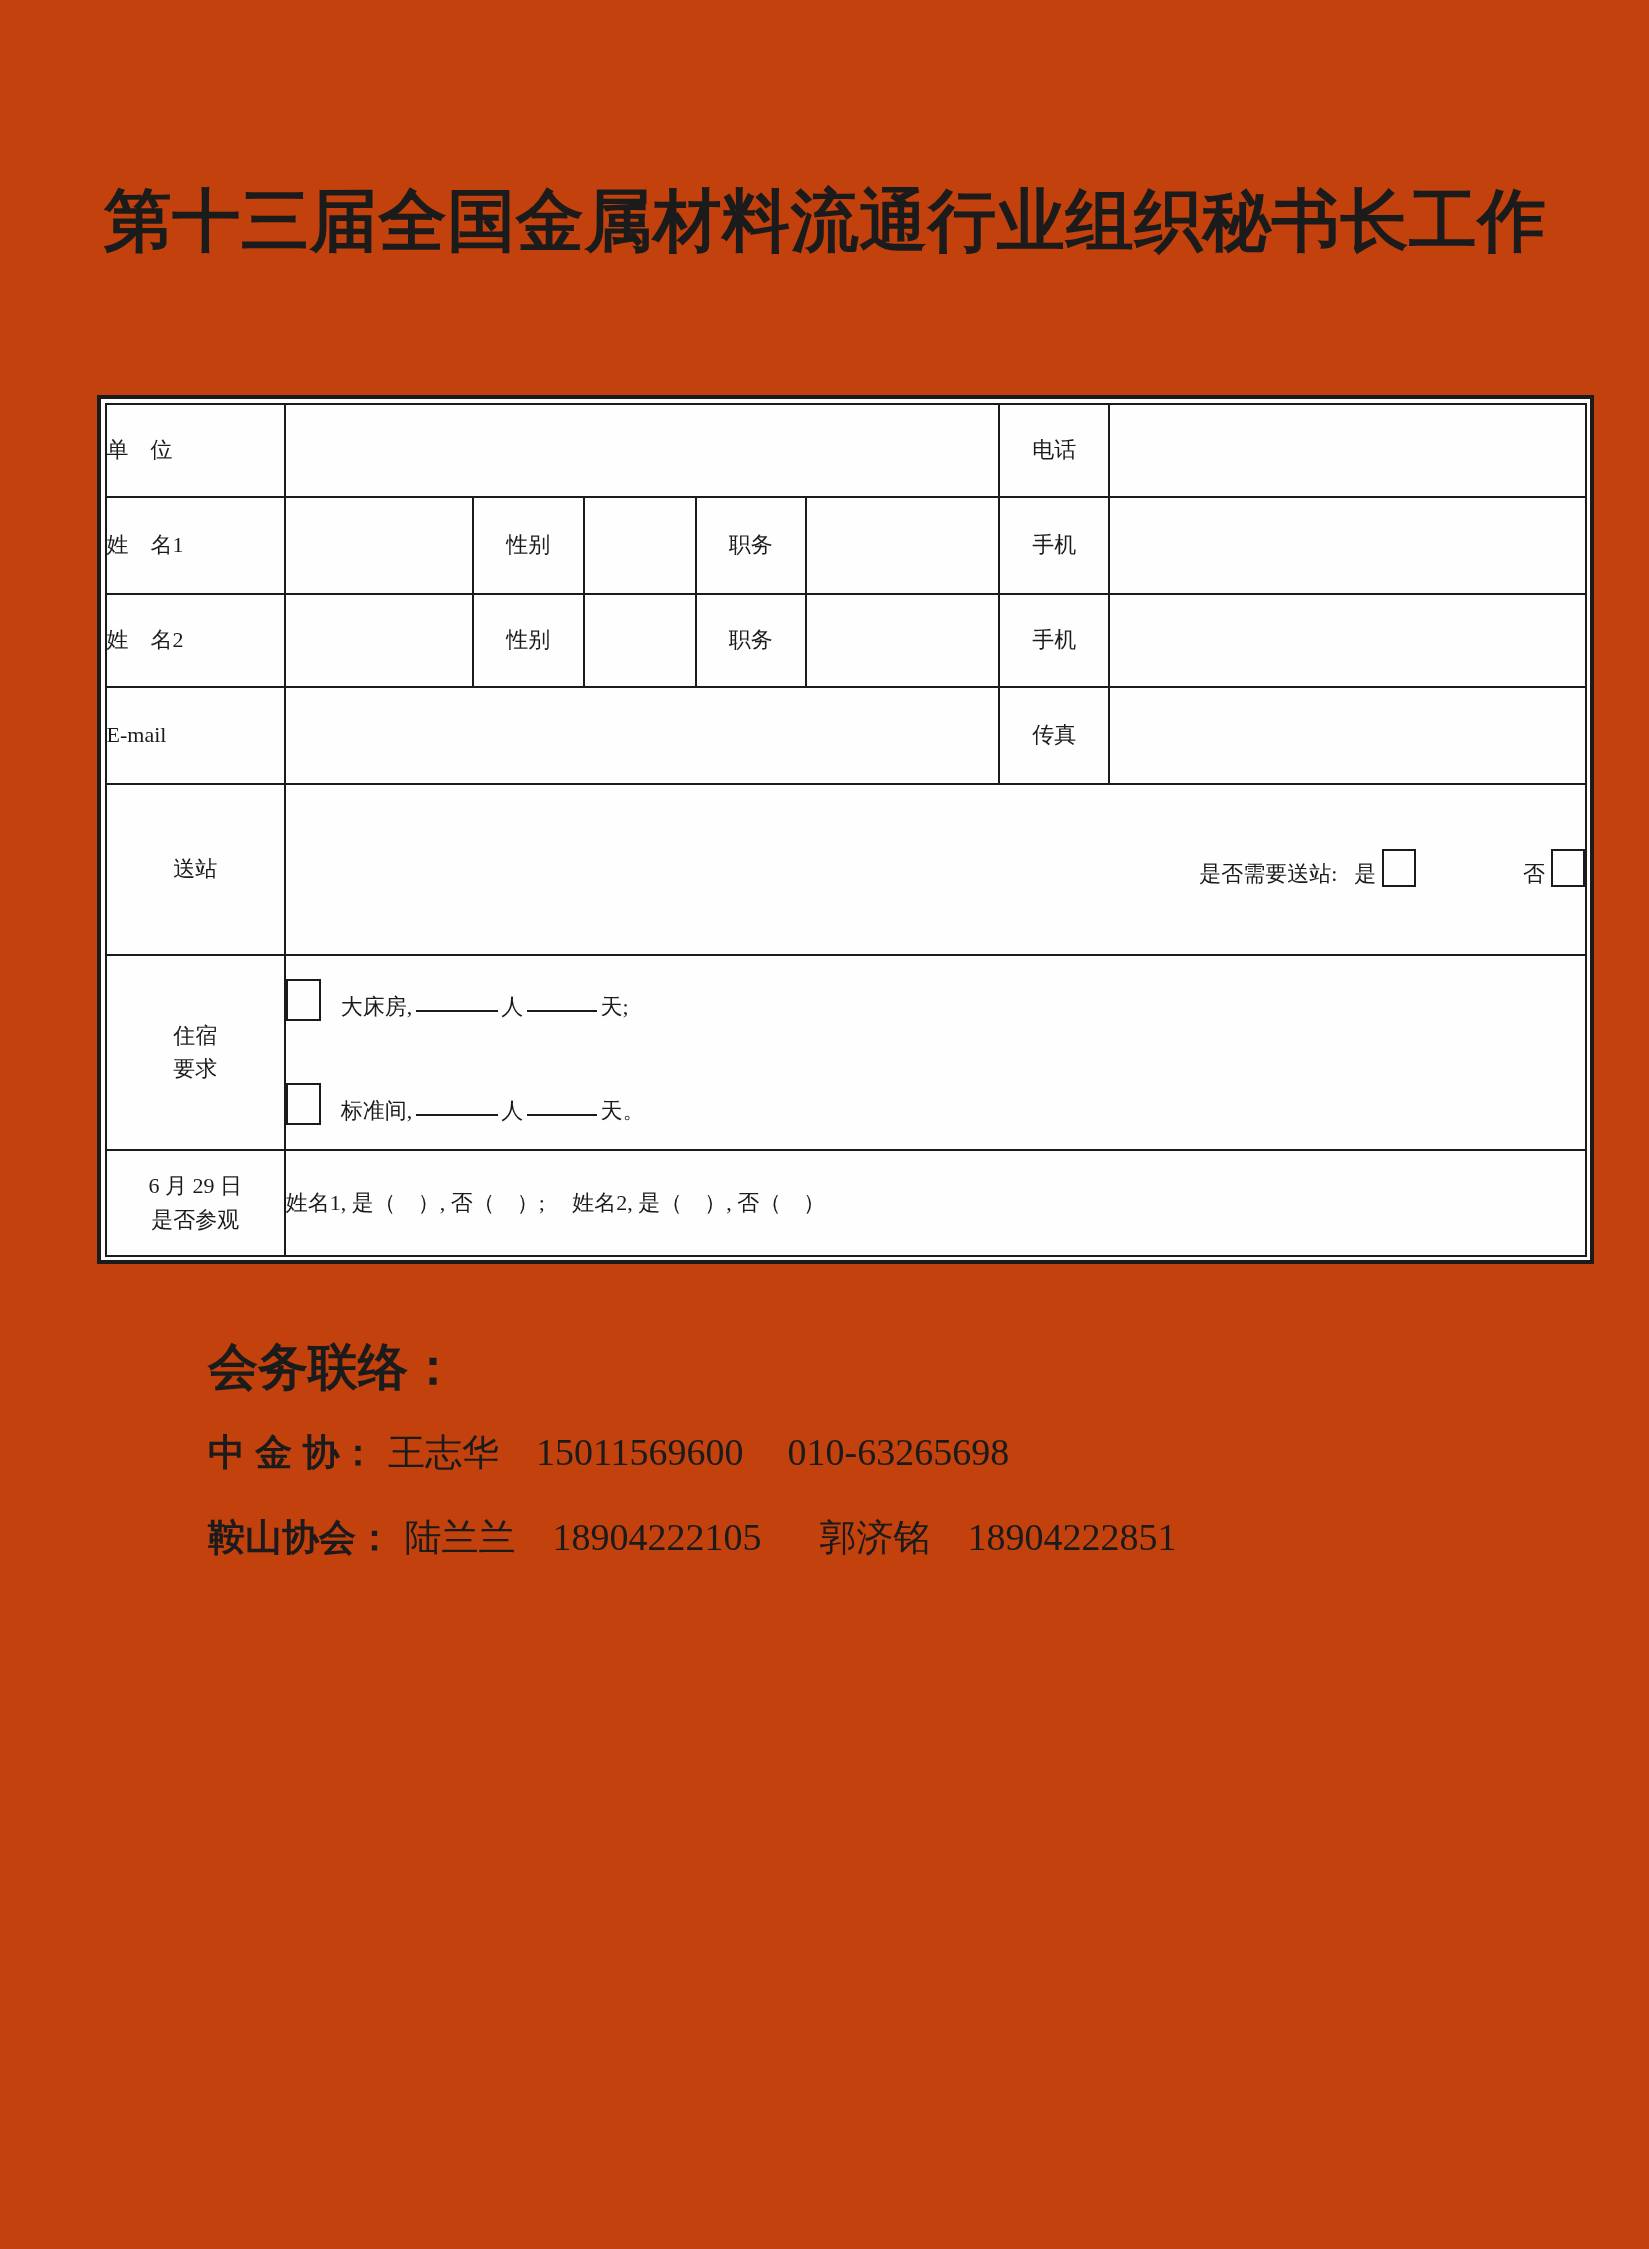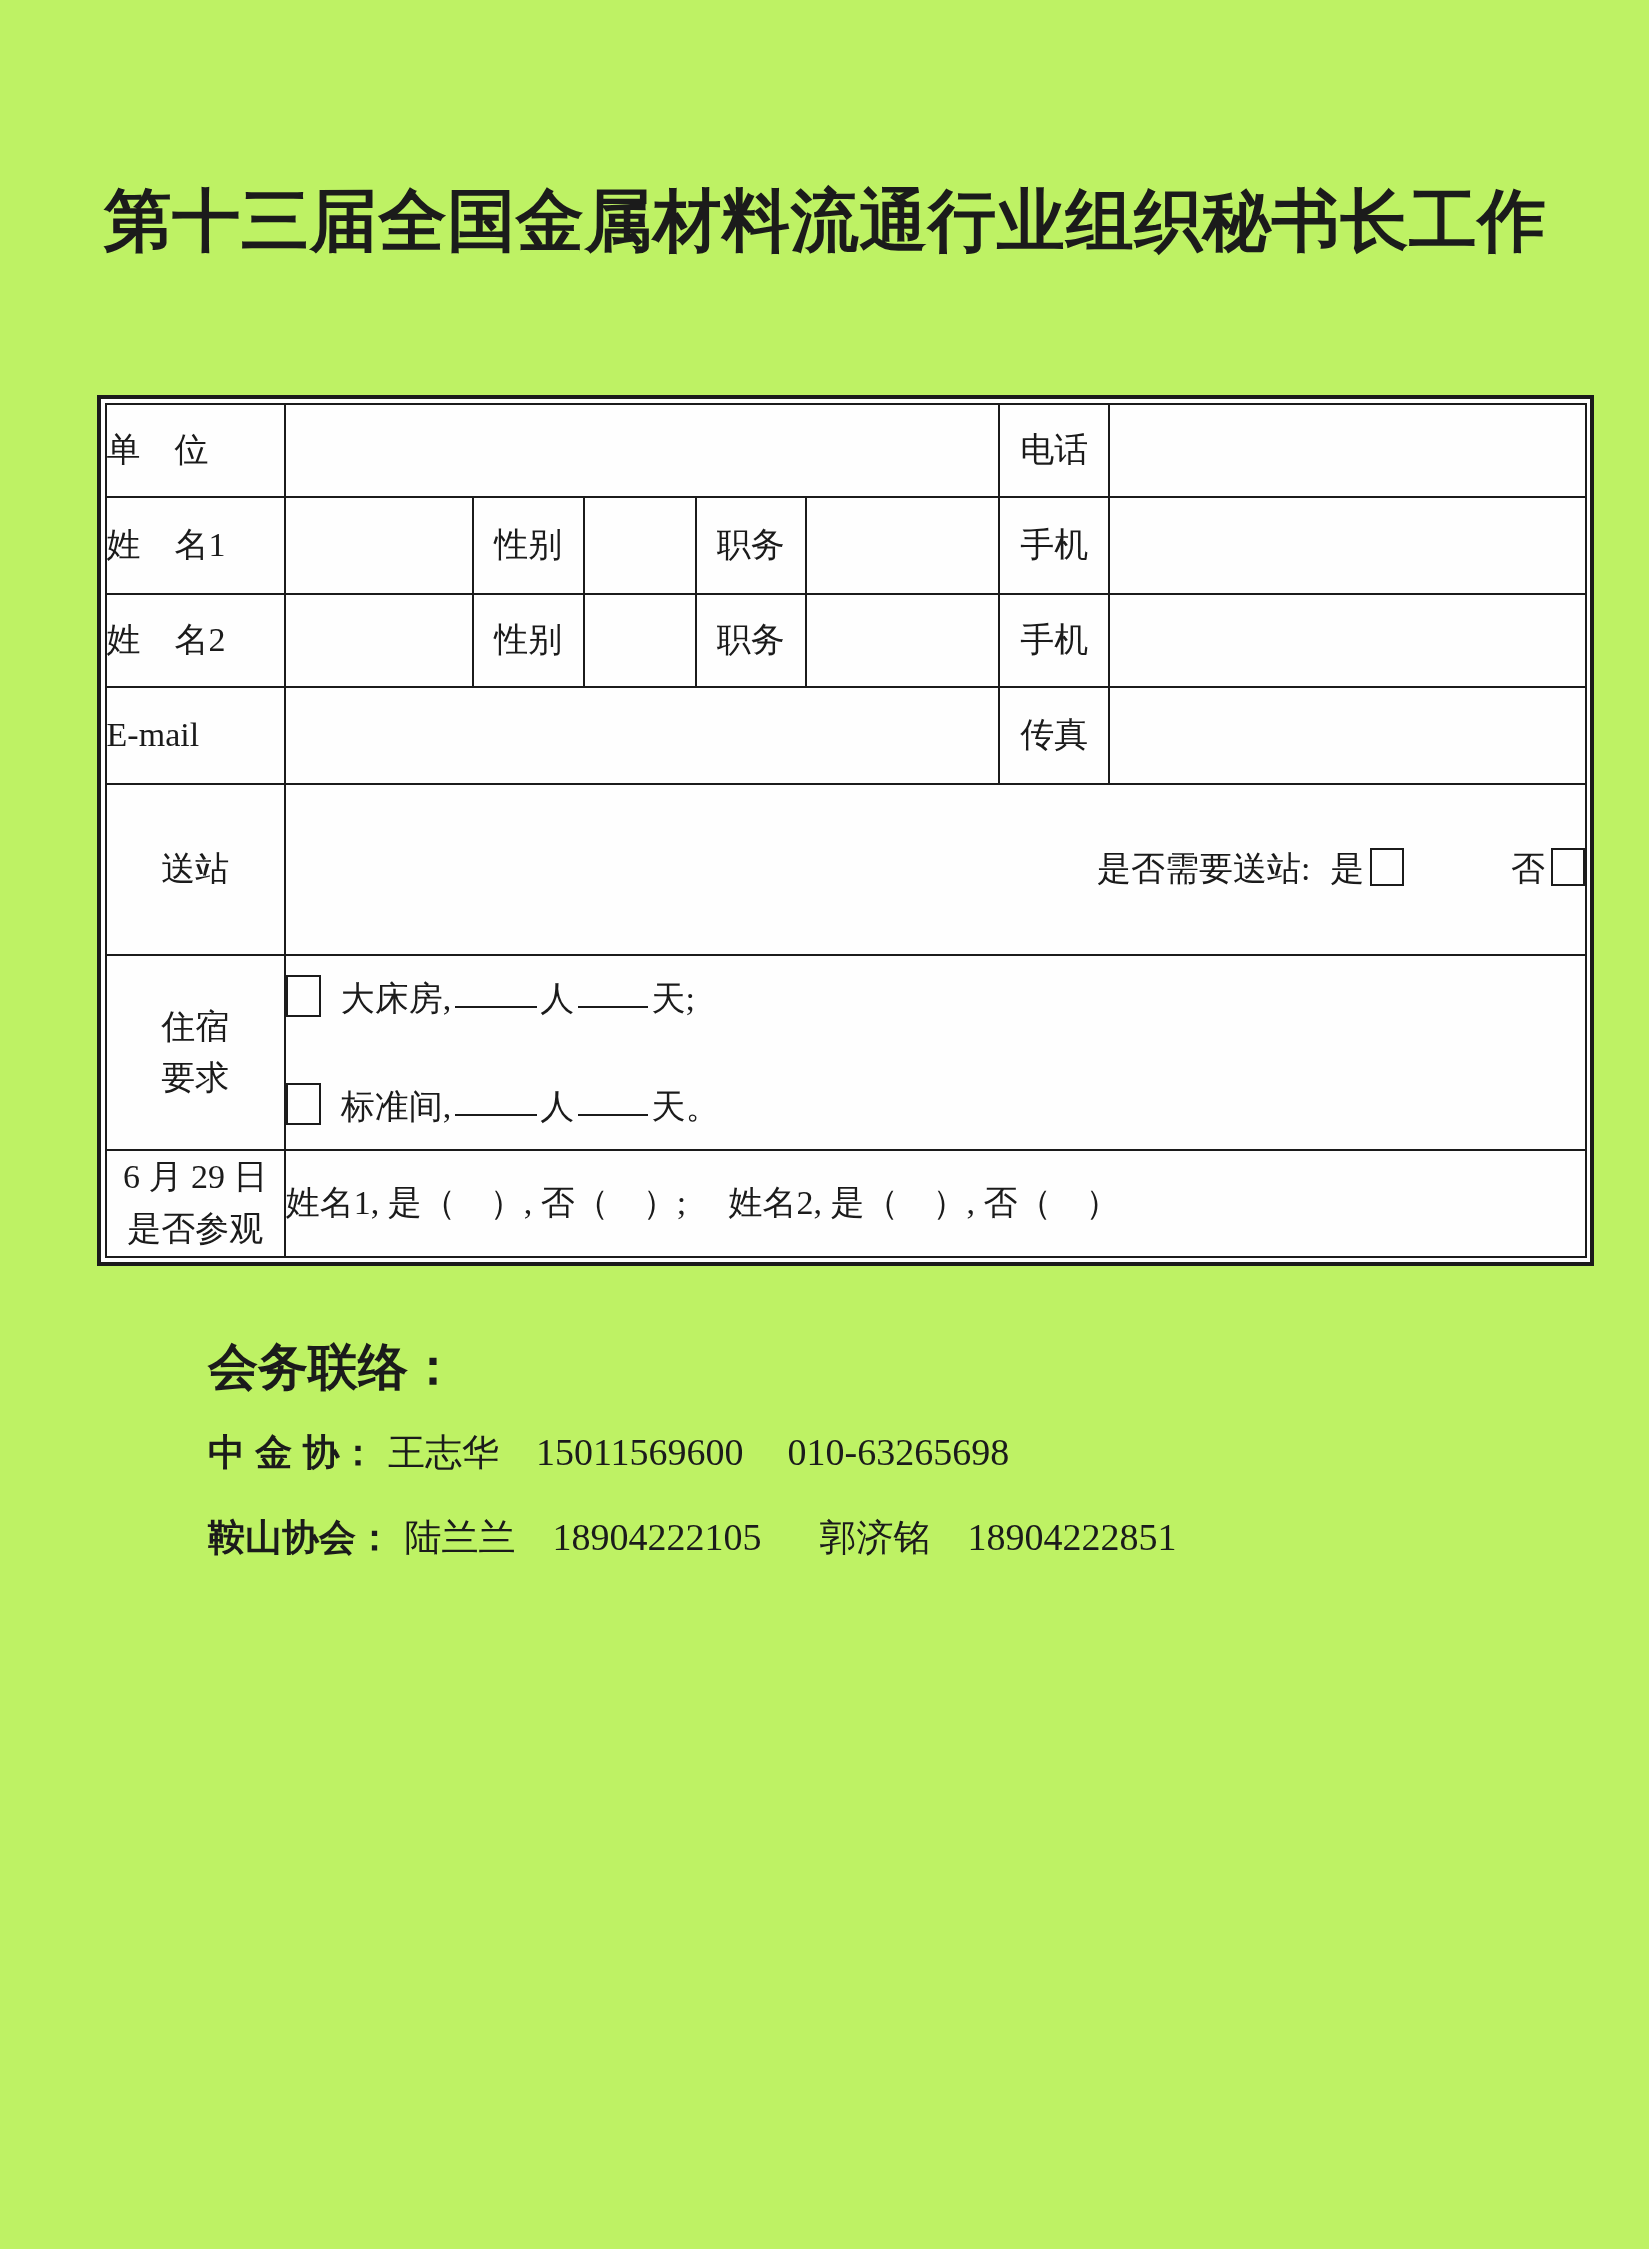--- a/index.html
+++ b/index.html
@@ -1,19 +1,19 @@
 <!DOCTYPE html>
 <html style="font-size:11.4px"><head>
 <meta charset="utf-8">
 <style>
   html,body{margin:0;padding:0;background:#e8e8e8;}
   .page{
     position:relative;
     width:1650px;height:2250px;
-    background:#bef264;
+    background:#c2410c;
     color:#1b1b1b;
     font-family:"Liberation Serif", serif;
     overflow:hidden;
   }
   
   .title{
     position:absolute;top:176px;left:0;width:100%;
     text-align:center;
     font-size:68px;font-weight:700;
     line-height:1.33;
@@ -27,21 +27,21 @@
     background:#fefefe;
   }
   table.form{
     width:100%;
     border-collapse:collapse;
     table-layout:fixed;
   }
   table.form td{
     border:2.1px solid #1b1b1b;
     border-top-width:2.8px;border-bottom-width:2.8px;
-    font-size:34px;
+    font-size:22px;
     padding:0;
     vertical-align:middle;
   }
   tr.r1 td{height:91px;}
   tr.r2 td{height:95px;}
   tr.r3 td{height:91px;}
   tr.r4 td{height:95px;}
   tr.r5 td{height:169px;}
   tr.r6 td{height:193px;}
   tr.r7 td{height:104px;}

